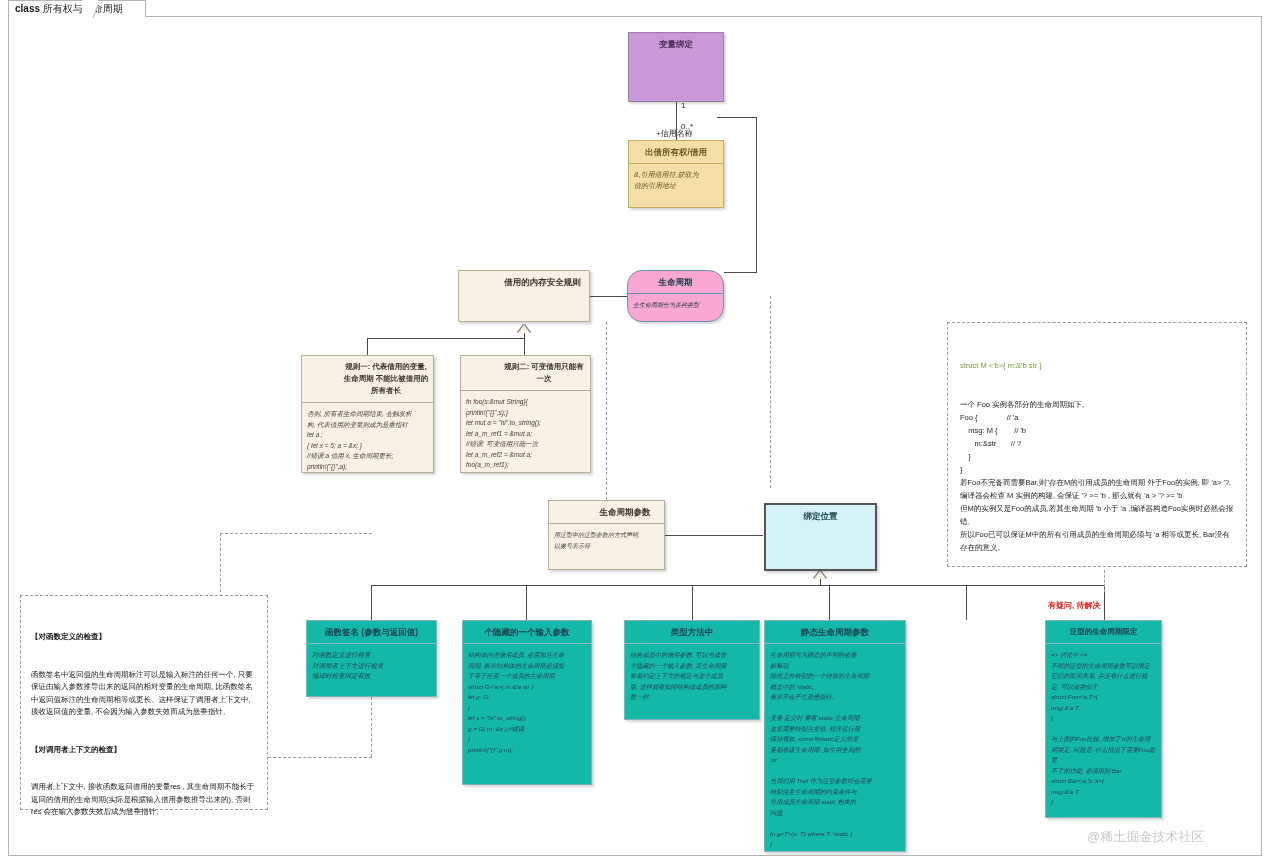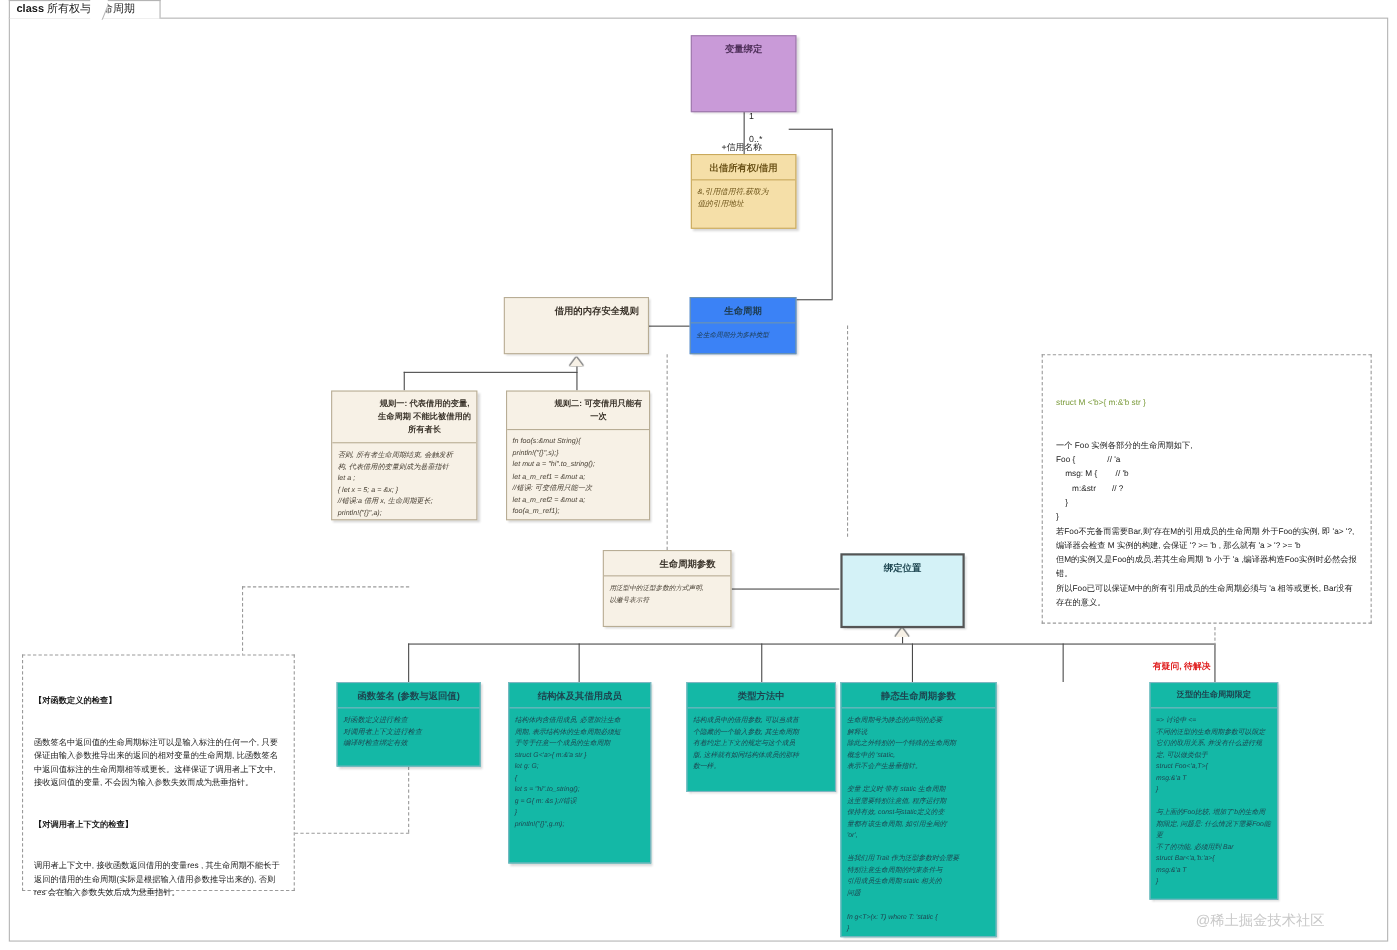--- a/index.html
+++ b/index.html
@@ -83,21 +83,21 @@
 
   
   .purple { background: #c99ad8; border-color: #9e79ac; }
   .purple .hd { color: #4e2f59; }
   .orange { background: #f5dfa8; border-color: #c9a95c; }
   .orange .hd { color: #6b5217; border-bottom-color: #c9a95c;}
   .orange .bd { border-top-color: #c9a95c; color: #6b5217; }
   .cream  { background: #f7f1e6; border-color: #b8ad95; }
   .cream .hd { color: #3a332a; margin-left: 37px; }
   .cream .bd { border-top-color: #b8ad95; color: #4a4236; }
-  .blue   { background: #3b82f6; border-color: #6e94ae; }
+  .blue   { background: #f9a8d4; border-color: #6e94ae; border-radius: 15px; }
   .blue .hd { color: #1d3a4d; }
   .blue .bd { border-top-color: #6e94ae; color: #1d3a4d; }
   .cyanbox { background: #14b8a6; border-color: #7fb6c2; }
   .cyanbox .hd { color: #1d4550; }
   .cyanbox .bd { border-top-color: #7fb6c2; color: #1d4550; }
   .cyanhard { background: #d4f2f7; border: 2px solid #555; }
   .cyanhard .hd { color: #1d4550; }
 
   
   .note {
@@ -267,21 +267,21 @@
   </div>
 
   <div class="node cyanbox" style="left:306px; top:620px; width:131px; height:77px;">
     <div class="hd">函数签名 (参数与返回值)</div>
     <div class="bd" style="font-size:6.5px;">对函数定义进行检查
 对调用者上下文进行检查
 编译时检查绑定有效</div>
   </div>
 
   <div class="node cyanbox" style="left:462px; top:620px; width:130px; height:165px;">
-    <div class="hd">结构体及其借用成员</div>
+    <div class="hd">个隐藏的一个输入参数</div>
     <div class="bd" style="font-size:6.2px;">结构体内含借用成员, 必需加注生命
 周期, 表示结构体的生命周期必须短
 于等于任意一个成员的生命周期
 struct G&lt;'a&gt;{ m:&amp;'a str }
 let g: G;
 {
 let s = "hi".to_string();
 g = G{ m: &amp;s };//错误
 }
 println!("{}",g.m);</div>

